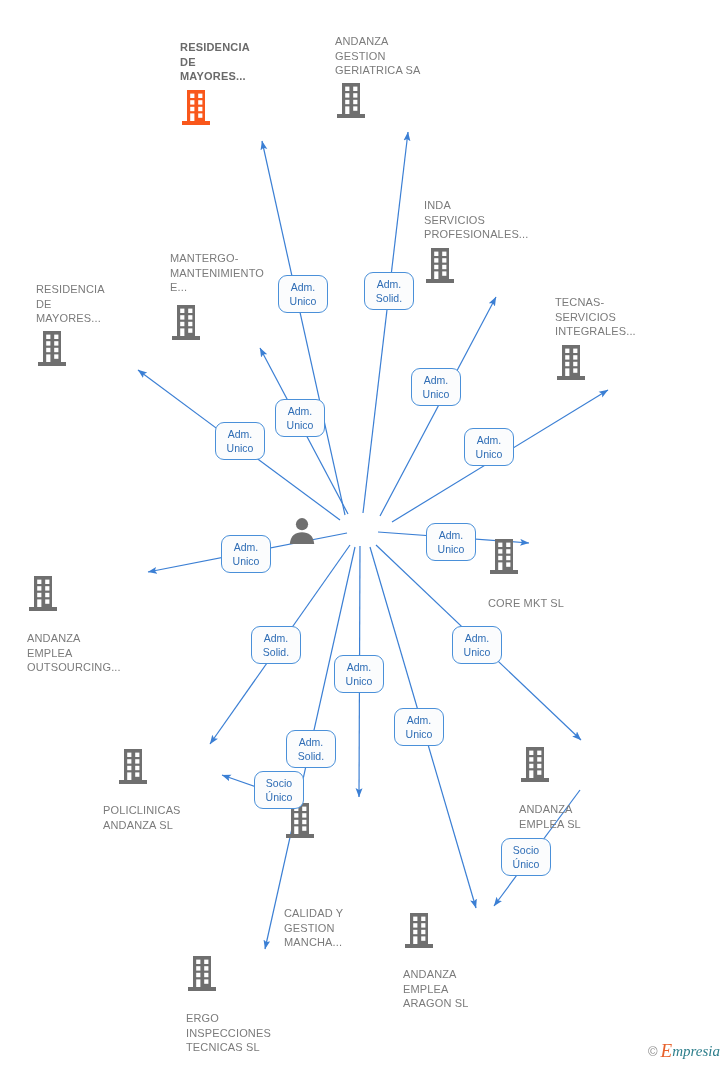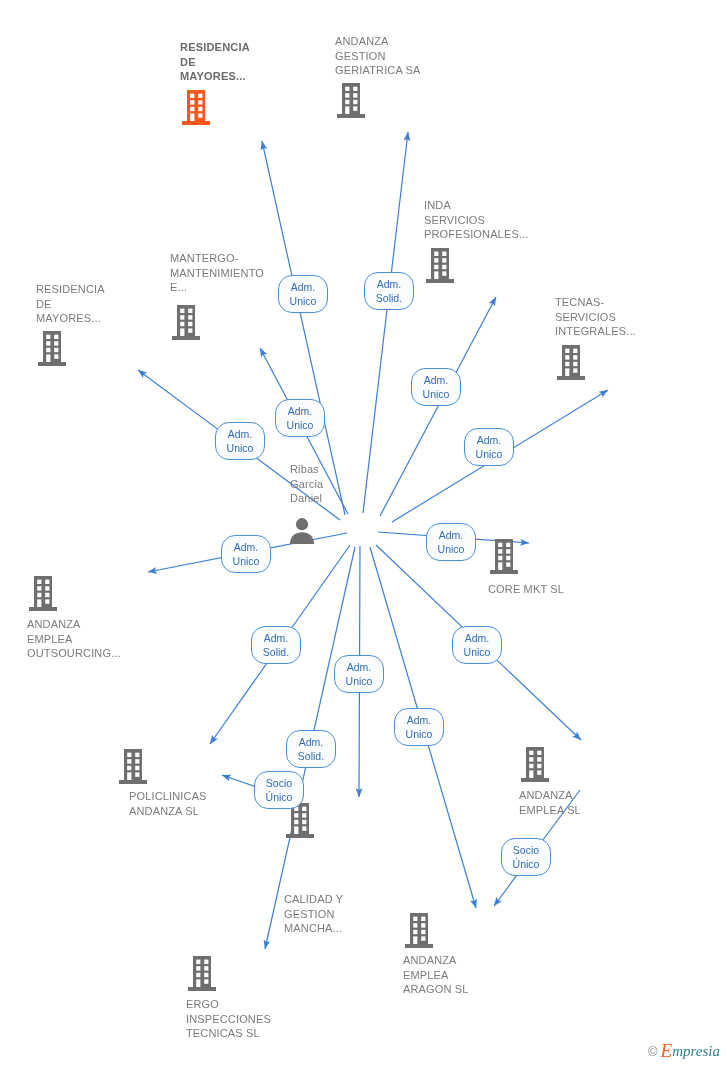--- a/index.html
+++ b/index.html
@@ -34,28 +34,28 @@
   }
   .node.highlight .nlabel{
     color:#6a6a6a;
     font-weight:bold;
     letter-spacing:0.2px;
   }
   .node .icon{
     display:block;
     margin:0 auto;
   }
-  .node.below .nlabel{margin-top:2px;}
+  .node.below .nlabel{margin-top:16px;}
   .node.above .nlabel{margin-bottom:2px;}
 
   .edge-label{
     position:absolute;
     background:#fbfcfd;
     border:1.3px solid #4a90d9;
-    border-radius:14px;
+    border-radius:9px;
     color:#2f6db5;
     font-size:10.5px;
     line-height:14px;
     text-align:center;
     padding:4px 5px 4px 5px;
     width:38px;
     margin-left:-25px;
     margin-top:-18px;
     white-space:pre-line;
     cursor:pointer;
@@ -107,25 +107,20 @@
   </svg>
 
   <div class="node" id="center-node" style="left:362px;top:515px;">
     <span class="icon">
       <svg width="30" height="30" viewBox="0 0 30 30">
         <circle cx="15" cy="9.2" r="6.1" fill="#6f6f6f"></circle>
         <path d="M2.8,29 C3.4,20.6 8.4,17.2 15,17.2 C21.6,17.2 26.6,20.6 27.2,29 Z" fill="#6f6f6f"></path>
       </svg>
     </span>
   </div>
-  <div class="node" style="left:365px;top:462px;">
-    <div class="nlabel">Ribas
-Garcia
-Daniel</div>
-  </div>
 
   <div id="nodes-layer">
       <div class="node highlight" style="left: 255px; top: 89px;">
         <span class="icon"><svg width="32" height="37" viewBox="0 0 32 37">
             <rect x="7" y="1" width="18" height="31" fill="#f9571b"></rect>
             <rect x="2" y="32" width="28" height="4" fill="#f9571b"></rect>
             <rect x="10.2" y="4.6" width="4.2" height="4.4" fill="#ffffff"></rect>
             <rect x="18.2" y="4.6" width="4.2" height="4.4" fill="#ffffff"></rect>
             <rect x="10.2" y="11.2" width="4.2" height="4.4" fill="#ffffff"></rect>
             <rect x="18.2" y="11.2" width="4.2" height="4.4" fill="#ffffff"></rect>
@@ -278,21 +273,21 @@
             <rect x="10.2" y="4.6" width="4.2" height="4.4" fill="#ffffff"></rect>
             <rect x="18.2" y="4.6" width="4.2" height="4.4" fill="#ffffff"></rect>
             <rect x="10.2" y="11.2" width="4.2" height="4.4" fill="#ffffff"></rect>
             <rect x="18.2" y="11.2" width="4.2" height="4.4" fill="#ffffff"></rect>
             <rect x="10.2" y="17.8" width="4.2" height="4.4" fill="#ffffff"></rect>
             <rect x="18.2" y="17.8" width="4.2" height="4.4" fill="#ffffff"></rect>
             <rect x="10.2" y="24.4" width="4.2" height="7.6" fill="#ffffff"></rect>
             <rect x="18.2" y="24.4" width="4.2" height="4.4" fill="#ffffff"></rect>
           </svg></span>
       </div>
-      <div class="node below" style="left: 204px; top: 787px;">
+      <div class="node below" style="left: 178px; top: 787px;">
         <div class="nlabel">POLICLINICAS
 ANDANZA SL</div>
       </div>
       <div class="node" style="left: 359px; top: 802px;">
         <span class="icon"><svg width="32" height="37" viewBox="0 0 32 37">
             <rect x="7" y="1" width="18" height="31" fill="#6f6f6f"></rect>
             <rect x="2" y="32" width="28" height="4" fill="#6f6f6f"></rect>
             <rect x="10.2" y="4.6" width="4.2" height="4.4" fill="#ffffff"></rect>
             <rect x="18.2" y="4.6" width="4.2" height="4.4" fill="#ffffff"></rect>
             <rect x="10.2" y="11.2" width="4.2" height="4.4" fill="#ffffff"></rect>

